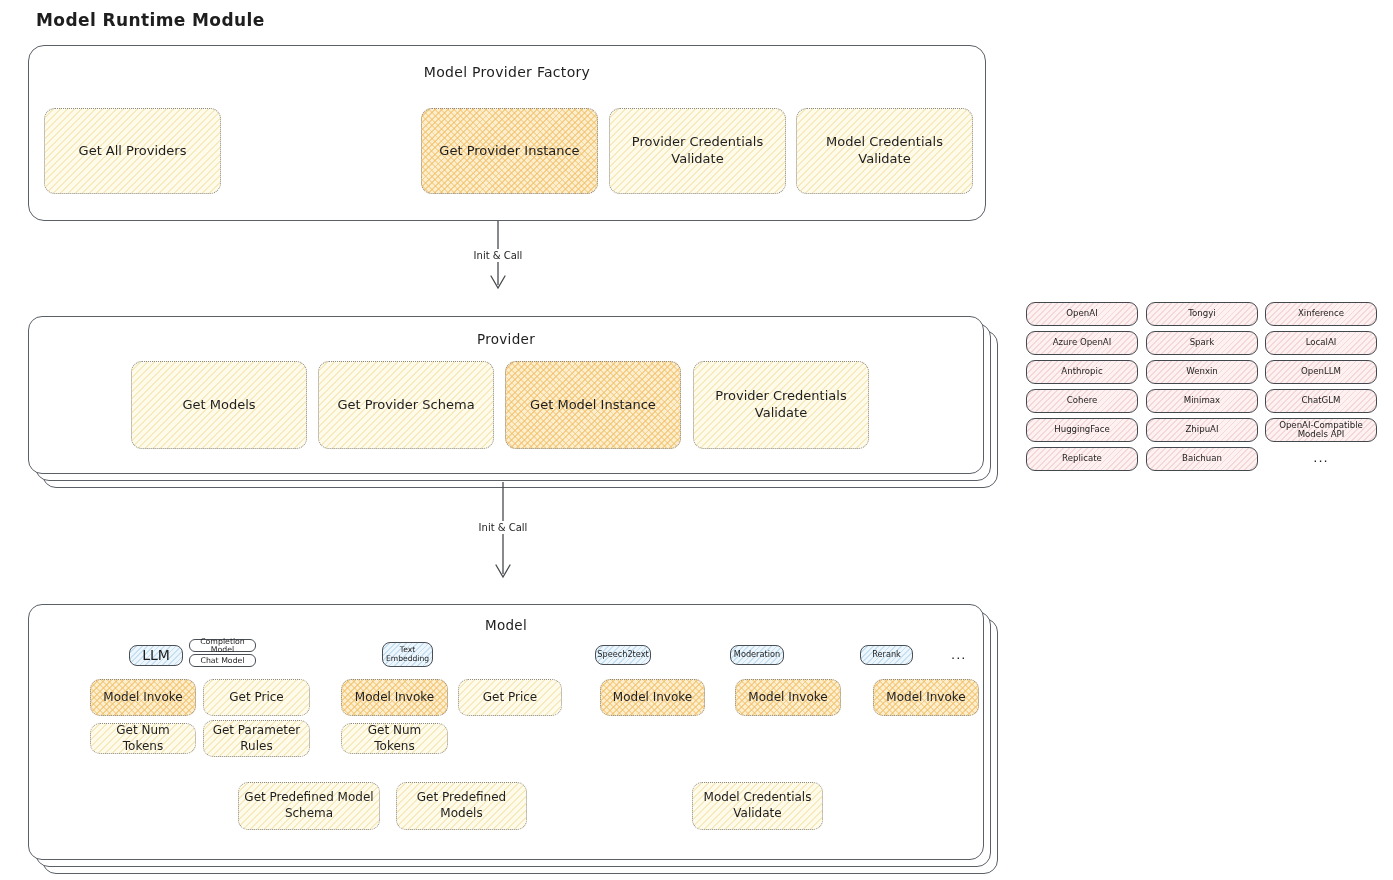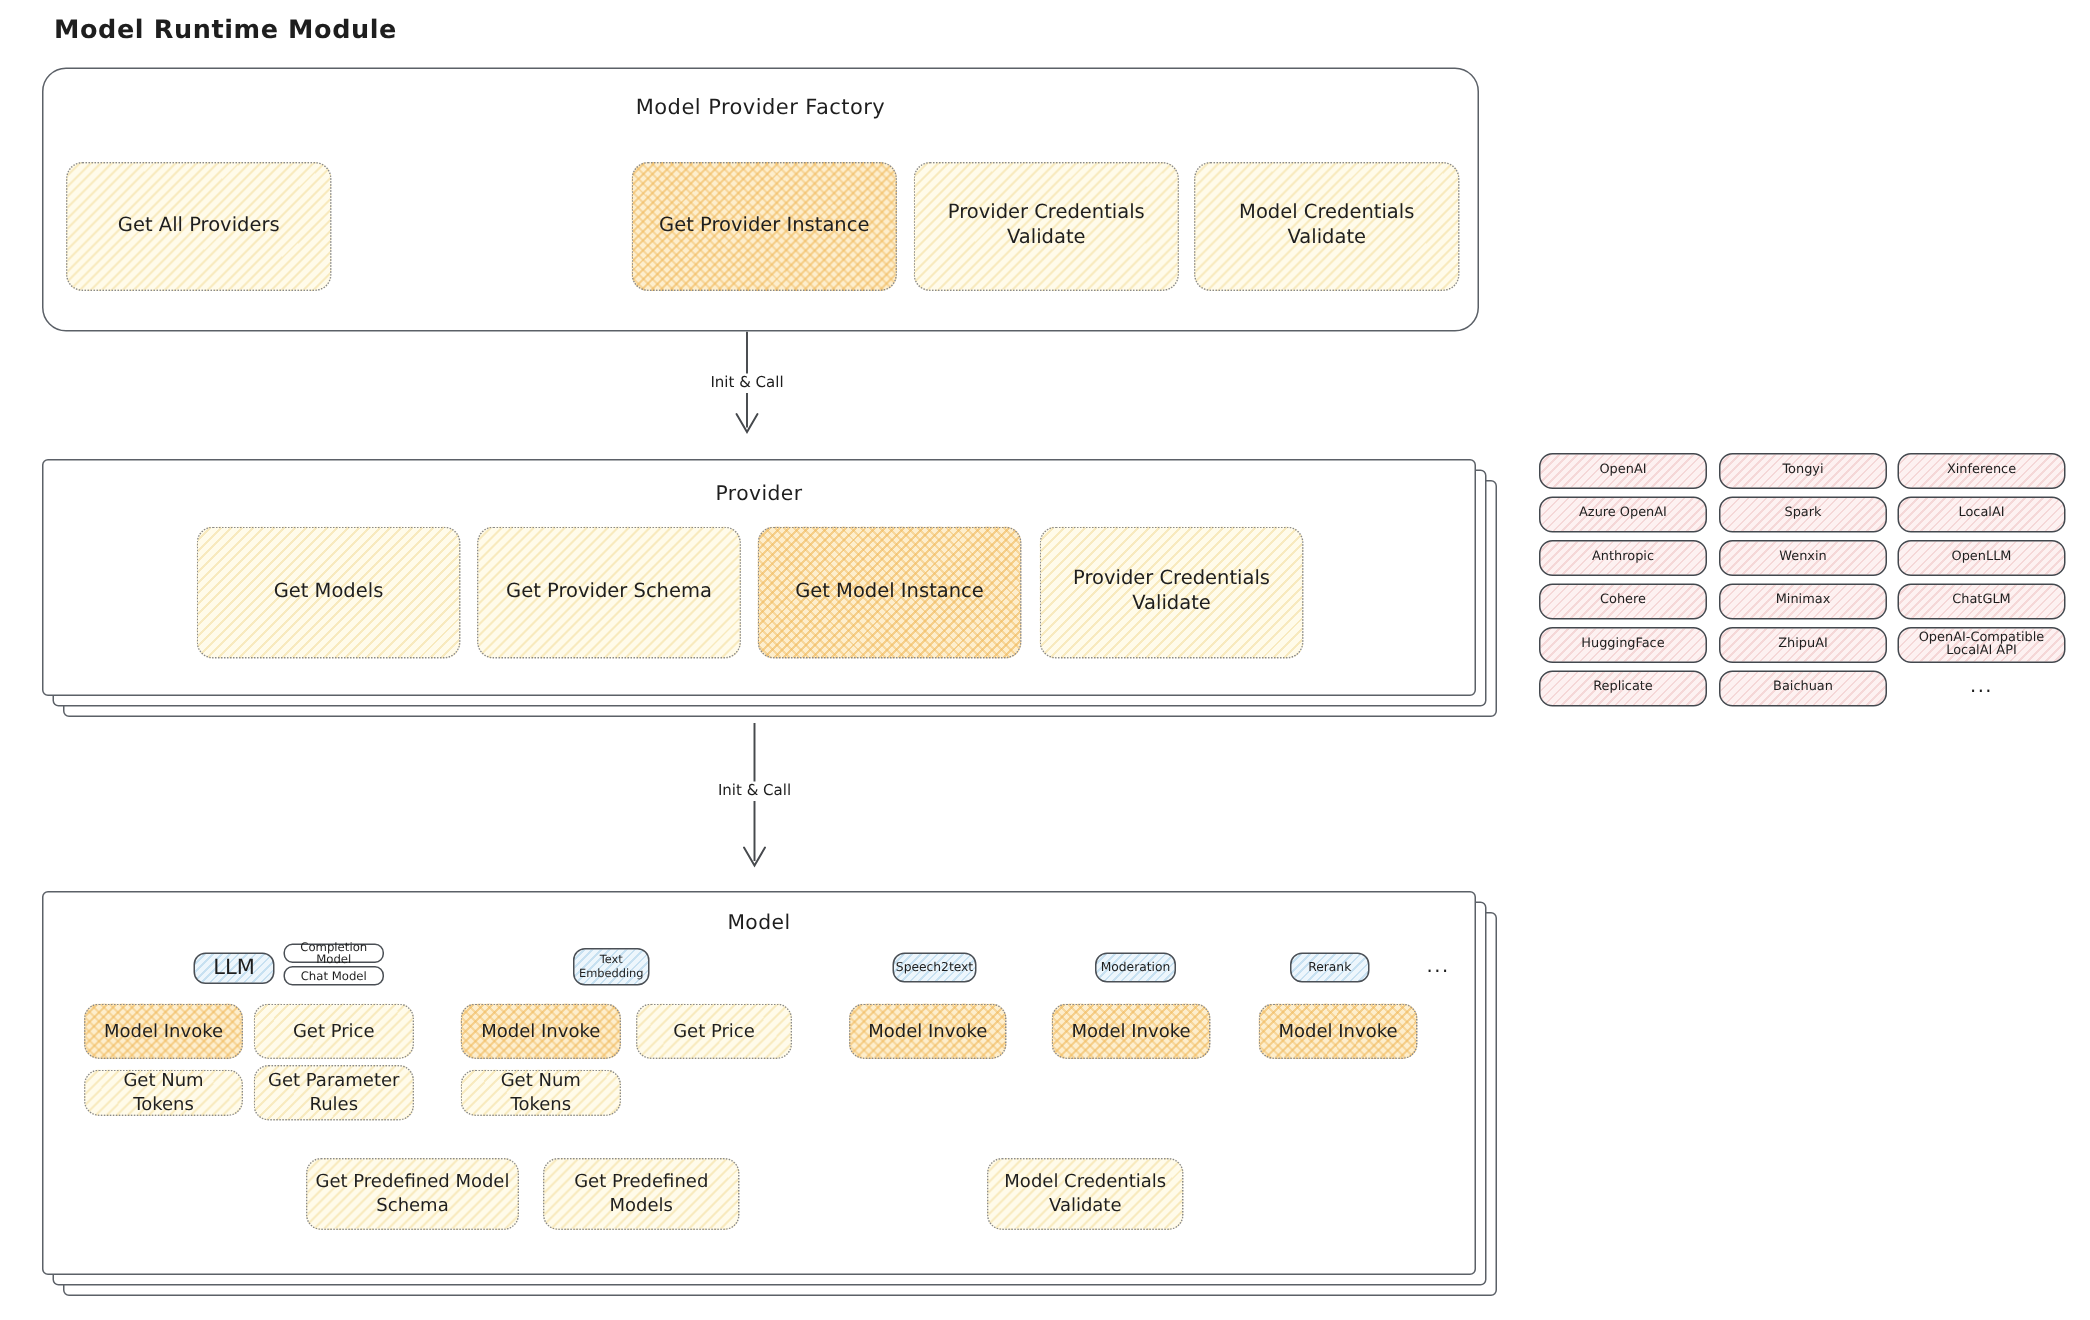--- a/index.html
+++ b/index.html
@@ -4,41 +4,41 @@
 <style>
   * { margin:0; padding:0; box-sizing:border-box; }
   body { background:#ffffff; font-family:"DejaVu Sans", sans-serif; color:#1e1e1e; }
   .canvas { position:relative; width:1393px; height:880px; background:#fff; overflow:hidden; }
 
   .page-title { position:absolute; left:36px; top:10px; font-size:17px; font-weight:600; letter-spacing:.4px;text-align:right; }
 
   
   .bigbox { position:absolute; background:#fff; border:1.6px solid #5b6067; border-radius:16px; }
   .stack { position:absolute; }
-  .stack .sheet { position:absolute; left:0; top:6px; width:100%; height:100%;
-                  background:#fff; border:1.6px solid #5b6067; border-radius:4px; }
+  .stack .sheet { position:absolute; left:0; top:16px; width:100%; height:100%;
+                  background:#fff; border:1.6px solid #5b6067; border-radius:14px; }
   .stack .s3 { transform:translate(14px,14px); }
   .stack .s2 { transform:translate(7px,7px); }
   .stack .main {  }
 
   .box-title { position:absolute; left:0; right:0; text-align:center; font-size:13.5px; font-weight:500; letter-spacing:.3px; }
 
   
   .node { position:absolute; display:flex; align-items:center; justify-content:center;
           text-align:center; border:1.4px dotted #8a8a8a; border-radius:11px;
           font-size:13px; line-height:1.3; padding:2px 4px;
           background:
             repeating-linear-gradient(135deg, rgba(242,220,154,.55) 0px, rgba(242,220,154,.55) 1.4px, rgba(0,0,0,0) 1.4px, rgba(0,0,0,0) 5px),
             #fffbea; }
   .node.orange {
           background:
             repeating-linear-gradient(135deg, rgba(240,185,92,.6) 0px, rgba(240,185,92,.6) 1.4px, rgba(0,0,0,0) 1.4px, rgba(0,0,0,0) 4.5px),
             repeating-linear-gradient(45deg, rgba(240,185,92,.45) 0px, rgba(240,185,92,.45) 1.4px, rgba(0,0,0,0) 1.4px, rgba(0,0,0,0) 4.5px),
             #fdeecd; }
-  .node.small { font-size:12px; border-radius:10px; }
+  .node.small { font-size:12px; border-radius:10px;margin-left:34px; }
 
   
   .pchip { position:absolute; display:flex; align-items:center; justify-content:center;
            width:112px; height:24px; border:1.3px solid #43484e; border-radius:9px;
            font-size:8.6px; text-align:center; line-height:1.05; padding:1px 2px;
            background:
              repeating-linear-gradient(135deg, rgba(238,194,194,.55) 0px, rgba(238,194,194,.55) 1.2px, rgba(0,0,0,0) 1.2px, rgba(0,0,0,0) 4.2px),
              #fdf1f1; }
   .pmore { position:absolute; width:112px; text-align:center; font-size:13px; letter-spacing:1px; }
 
@@ -145,21 +145,21 @@
   <div class="pchip" style="left:1265px; top:389px;">
       <span>ChatGLM</span>
     </div>
   <div class="pchip" style="left:1026px; top:418px;">
       <span>HuggingFace</span>
     </div>
   <div class="pchip" style="left:1146px; top:418px;">
       <span>ZhipuAI</span>
     </div>
   <div class="pchip" style="left:1265px; top:418px;">
-      <span>OpenAI-Compatible LocalAI API</span>
+      <span>OpenAI-Compatible Models API</span>
     </div>
   <div class="pchip" style="left:1026px; top:447px;">
       <span>Replicate</span>
     </div>
   <div class="pchip" style="left:1146px; top:447px;">
       <span>Baichuan</span>
     </div>
   <div class="pmore" style="left:1265px; top:450px;">...</div>
 
   <div class="arrow" style="left:491px; top:482px; width:24px; height:100px;">

